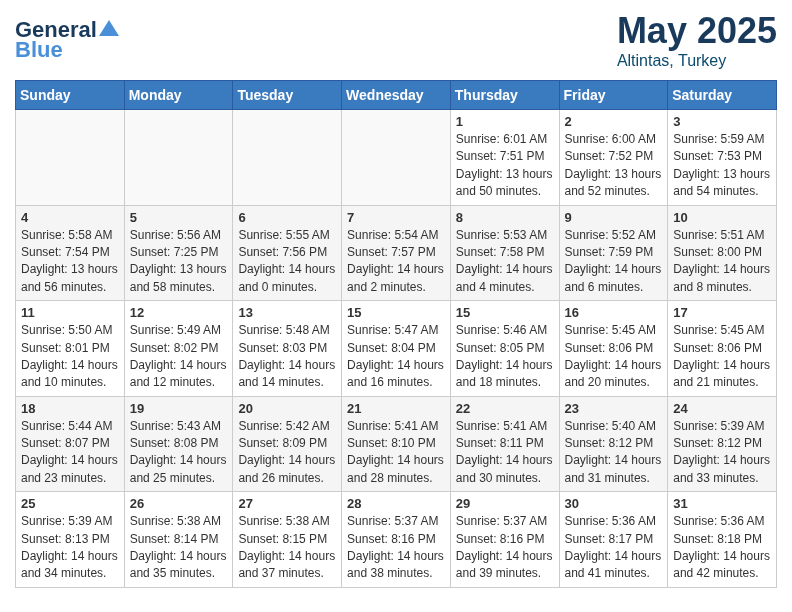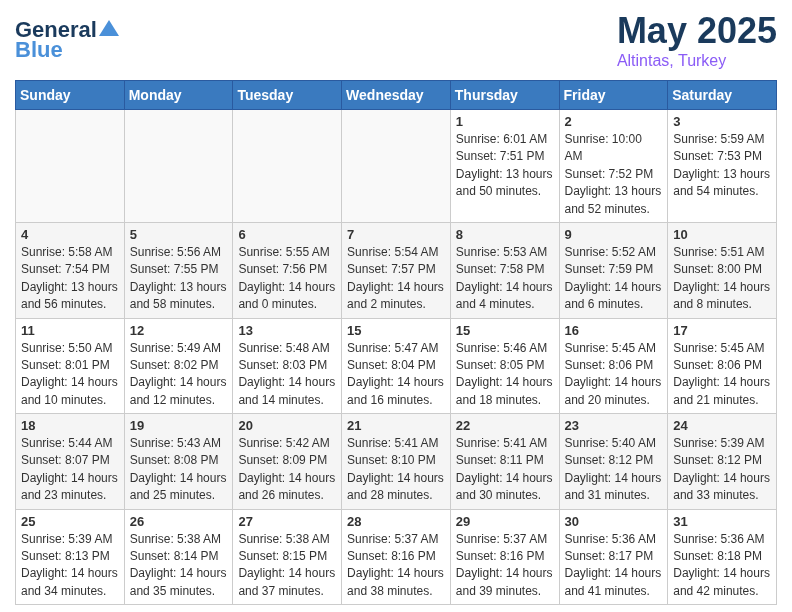--- a/index.html
+++ b/index.html
@@ -2,21 +2,21 @@
 <html><head>
   <meta charset="utf-8">
   <style>
     * { box-sizing: border-box; margin: 0; padding: 0; }
     body { font-family: Arial, sans-serif; background: #fff; width: 792px; min-height: 612px; }
     .page { width: 792px; padding: 10px 15px; }
     .header { display: flex; justify-content: space-between; align-items: center; margin-bottom: 10px; }
     .logo { display: flex; align-items: center; }
     .title-section { }
     .title-section h1 { font-size: 36px; color: #1a3a5c; font-weight: bold; }
-    .title-section h2 { font-size: 16px; color: #8b5cf6; font-weight: normal; }
+    .title-section h2 { font-size: 16px; color: #0c4a6e; font-weight: normal; }
     .calendar { width: 100%; border-collapse: collapse; }
     .calendar thead tr th { background-color: #3a7abf; color: white; padding: 6px 4px; font-size: 14px; text-align: left; border: 1px solid #2a5a9f; }
     .calendar tbody tr td { border: 1px solid #ccc; vertical-align: top; padding: 4px 5px; width: calc(100%/7); background: #fff; }
     .calendar tbody tr:nth-child(even) td { background: #f5f5f5; }
     .day-num { font-size: 13px; font-weight: bold; color: #333; margin-bottom: 2px; }
     .day-info { font-size: 12px; color: #333; line-height: 1.45; }
     .empty { background: #f9f9f9 !important; }
   </style>
 </head>
 <body>
@@ -60,21 +60,21 @@
           <td class="empty"></td>
           <td>
             <div class="day-num">1</div>
             <div class="day-info" style="white-space: pre-line;">Sunrise: 6:01 AM
 Sunset: 7:51 PM
 Daylight: 13 hours
 and 50 minutes.</div>
           </td>
           <td>
             <div class="day-num">2</div>
-            <div class="day-info" style="white-space: pre-line;">Sunrise: 10:00 AM
+            <div class="day-info" style="white-space: pre-line;">Sunrise: 6:00 AM
 Sunset: 7:52 PM
 Daylight: 13 hours
 and 52 minutes.</div>
           </td>
           <td>
             <div class="day-num">3</div>
             <div class="day-info" style="white-space: pre-line;">Sunrise: 5:59 AM
 Sunset: 7:53 PM
 Daylight: 13 hours
 and 54 minutes.</div>
@@ -84,21 +84,21 @@
           <td>
             <div class="day-num">4</div>
             <div class="day-info" style="white-space: pre-line;">Sunrise: 5:58 AM
 Sunset: 7:54 PM
 Daylight: 13 hours
 and 56 minutes.</div>
           </td>
           <td>
             <div class="day-num">5</div>
             <div class="day-info" style="white-space: pre-line;">Sunrise: 5:56 AM
-Sunset: 7:55 PM
+Sunset: 7:25 PM
 Daylight: 13 hours
 and 58 minutes.</div>
           </td>
           <td>
             <div class="day-num">6</div>
             <div class="day-info" style="white-space: pre-line;">Sunrise: 5:55 AM
 Sunset: 7:56 PM
 Daylight: 14 hours
 and 0 minutes.</div>
           </td>

